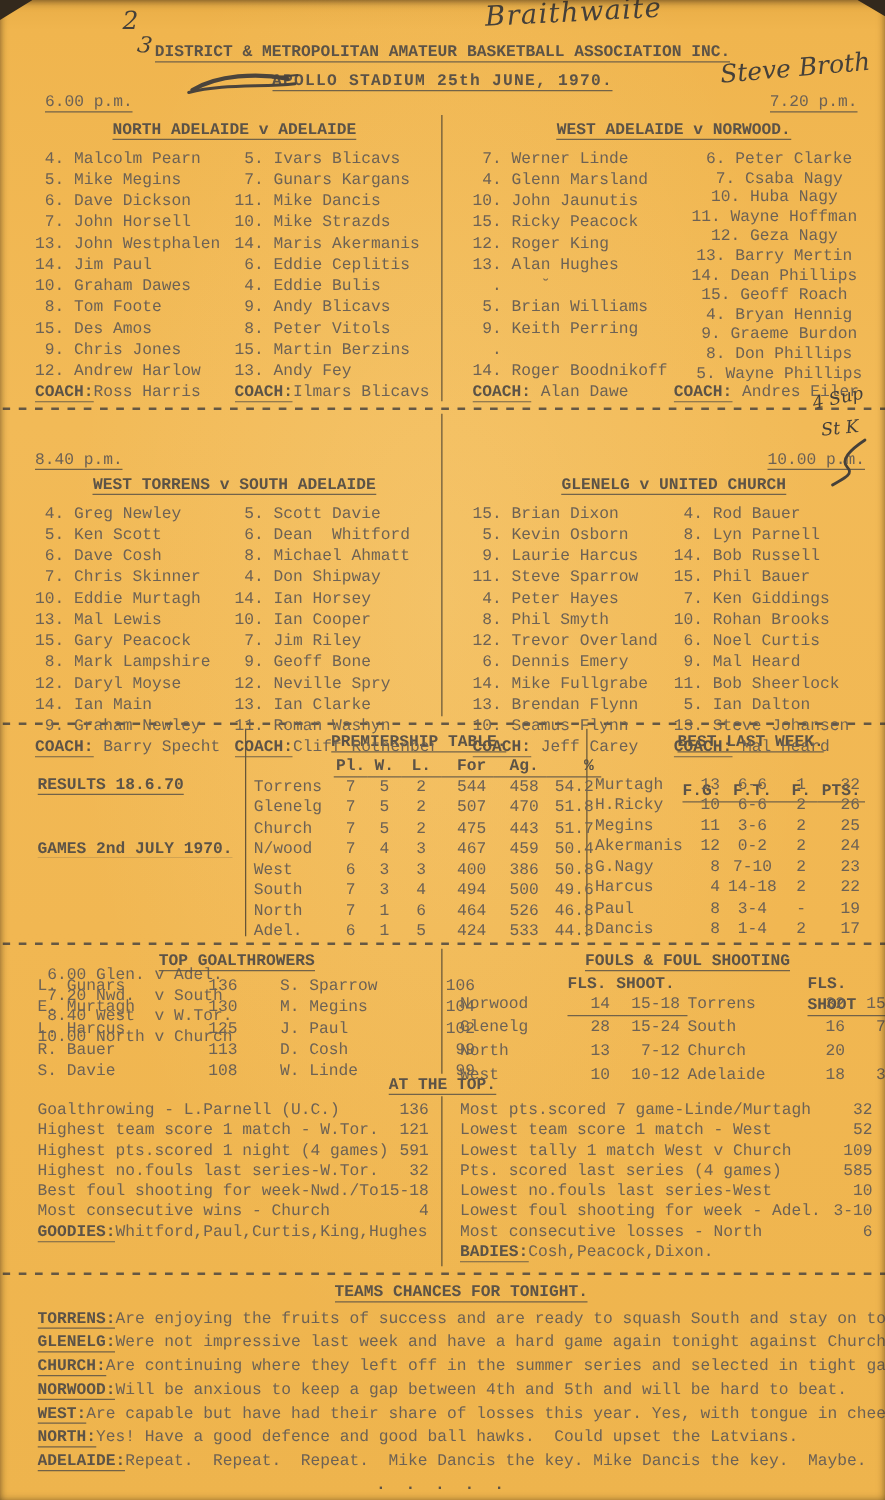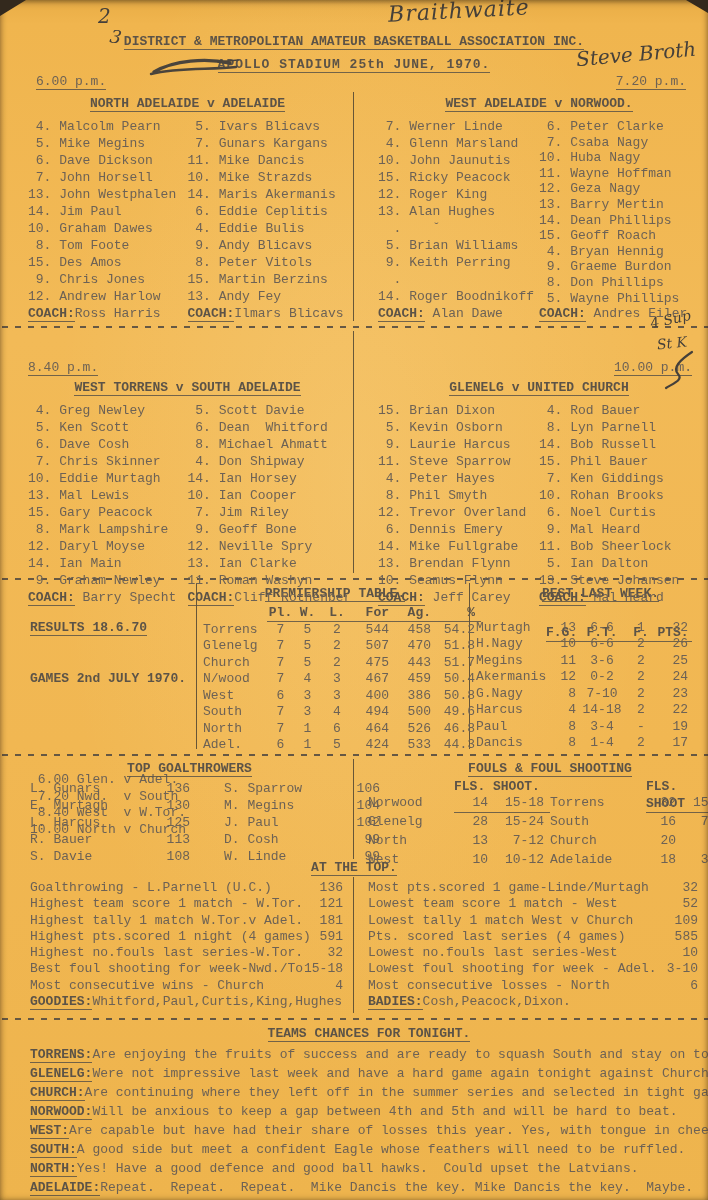--- a/index.html
+++ b/index.html
@@ -44,21 +44,21 @@
   .duo .half{width:353px;box-sizing:border-box;padding:0 6px 0 28px;display:flex;flex-direction:column;}
   .duo .half.right{border-left:1.6px solid rgba(68,60,48,.8);padding-left:24px;}
   .sec1{height:229px;}
   .sec2{height:242px;}
   .match-title{text-align:center;margin:3px 0 6px 0;}
   .half-time{height:18px;margin-top:28px;}
   .half-time.tr{text-align:right;padding-right:8px;}
   .players{flex:1;display:flex;}
   .pcol{width:50%;}
   .p-row{height:17px;white-space:pre;overflow:hidden;}
-  .pcol.tight .p-row{height:15.6px;}
+  .pcol.tight .p-row{height:15.6px;text-align:center;}
   .coach-row{display:flex;height:19px;margin-bottom:2px;}
   .coach-row .c{width:50%;white-space:pre;overflow:hidden;}
   
   .stats{display:flex;height:166px;}
   .results{width:196px;box-sizing:border-box;padding:2px 4px 0 30px;white-space:pre;}
   .results .line{height:16.5px;overflow:hidden;}
   .prem{width:274px;box-sizing:border-box;border-left:1.6px solid rgba(68,60,48,.8);border-right:1.6px solid rgba(68,60,48,.8);padding:2px 2px 0 6px;}
   .prem-title{text-align:center;margin-bottom:2px;}
   .prem-head,.prem-row{display:grid;grid-template-columns:64px 27px 27px 32px 42px 42px 44px;height:16.5px;}
   .prem-head{width:246px;}
@@ -409,21 +409,21 @@
 
           <div class="blw-row">
             <span>Murtagh</span>
             <span>13</span>
             <span>6-6</span>
             <span>1</span>
             <span>32</span>
           </div>
 
           <div class="blw-row">
-            <span>H.Nagy</span>
+            <span>H.Ricky</span>
             <span>10</span>
             <span>6-6</span>
             <span>2</span>
             <span>26</span>
           </div>
 
           <div class="blw-row">
             <span>Megins</span>
             <span>11</span>
             <span>3-6</span>
@@ -577,36 +577,35 @@
 
   <div class="att-title"><span class="b u">AT  THE  TOP.</span></div>
   <div class="att">
     <div class="col">
       <div>
 
           <div class="att-row"><span class="t">Goalthrowing - L.Parnell (U.C.)</span><span class="v">136</span></div>
 
           <div class="att-row"><span class="t">Highest team score 1 match - W.Tor.</span><span class="v">121</span></div>
 
-          <div class="att-row"><span class="t">Highest tally 1 match W.Tor.v Adel.</span><span class="v">181</span></div>
 
           <div class="att-row"><span class="t">Highest pts.scored 1 night (4 games)</span><span class="v">591</span></div>
 
           <div class="att-row"><span class="t">Highest no.fouls last series-W.Tor.</span><span class="v">32</span></div>
 
           <div class="att-row"><span class="t">Best foul shooting for week-Nwd./Tor.</span><span class="v">15-18</span></div>
 
           <div class="att-row"><span class="t">Most consecutive wins - Church</span><span class="v">4</span></div>
         </div>
       <div class="gb-line"><span class="b u">GOODIES:</span><span>Whitford,Paul,Curtis,King,Hughes.</span></div>
     </div>
     <div class="col right">
       <div>
 
-          <div class="att-row"><span class="t">Most pts.scored 1 game-Linde/Murtagh</span><span class="v">32</span></div>
+          <div class="att-row"><span class="t">Most pts.scored 7 game-Linde/Murtagh</span><span class="v">32</span></div>
 
           <div class="att-row"><span class="t">Lowest team score 1 match - West</span><span class="v">52</span></div>
 
           <div class="att-row"><span class="t">Lowest tally 1 match West v Church</span><span class="v">109</span></div>
 
           <div class="att-row"><span class="t">Pts. scored last series (4 games)</span><span class="v">585</span></div>
 
           <div class="att-row"><span class="t">Lowest no.fouls last series-West</span><span class="v">10</span></div>
 
           <div class="att-row"><span class="t">Lowest foul shooting for week - Adel.</span><span class="v">3-10</span></div>
@@ -626,21 +625,20 @@
         <div class="ch-line"><span class="u b">TORRENS:</span><span>Are enjoying the fruits of success and are ready to squash South and stay on top</span></div>
 
         <div class="ch-line"><span class="u b">GLENELG:</span><span>Were not impressive last week and have a hard game again tonight against Church.</span></div>
 
         <div class="ch-line"><span class="u b">CHURCH:</span><span>Are continuing where they left off in the summer series and selected in tight gam</span></div>
 
         <div class="ch-line"><span class="u b">NORWOOD:</span><span>Will be anxious to keep a gap between 4th and 5th and will be hard to beat.</span></div>
 
         <div class="ch-line"><span class="u b">WEST:</span><span>Are capable but have had their share of losses this year. Yes, with tongue in cheek</span></div>
 
-        <div class="ch-line"><span class="u b">SOUTH:</span><span>A good side but meet a confident Eagle whose feathers will need to be ruffled.</span></div>
 
         <div class="ch-line"><span class="u b">NORTH:</span><span>Yes! Have a good defence and good ball hawks.  Could upset the Latvians.</span></div>
 
         <div class="ch-line"><span class="u b">ADELAIDE:</span><span>Repeat.  Repeat.  Repeat.  Mike Dancis the key. Mike Dancis the key.  Maybe.</span></div>
       </div>
   </div>
 
   <div class="dots b">. . . . .</div>
 
 </div>

